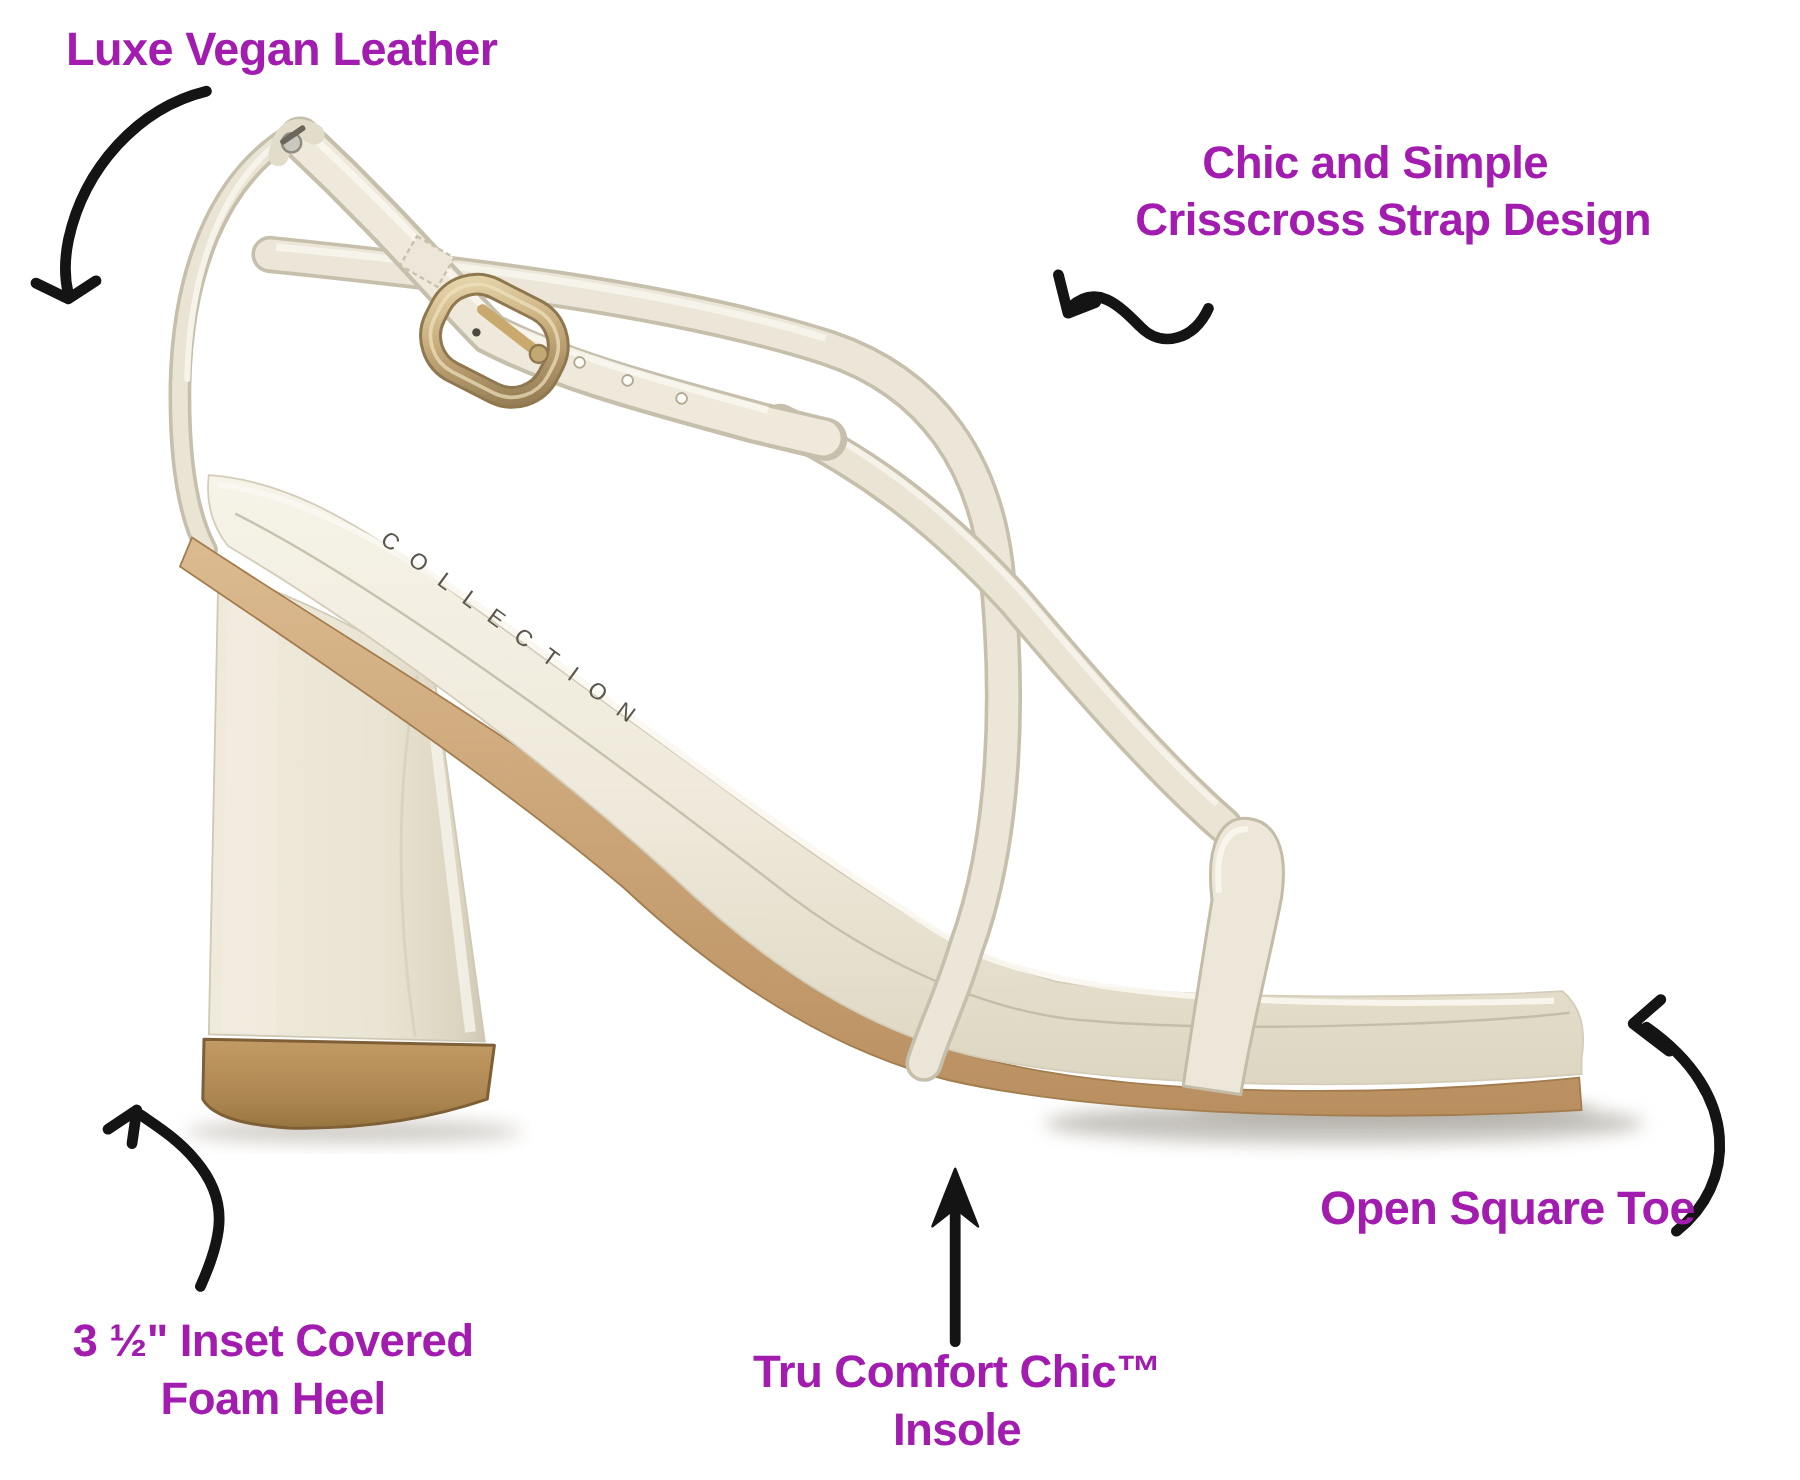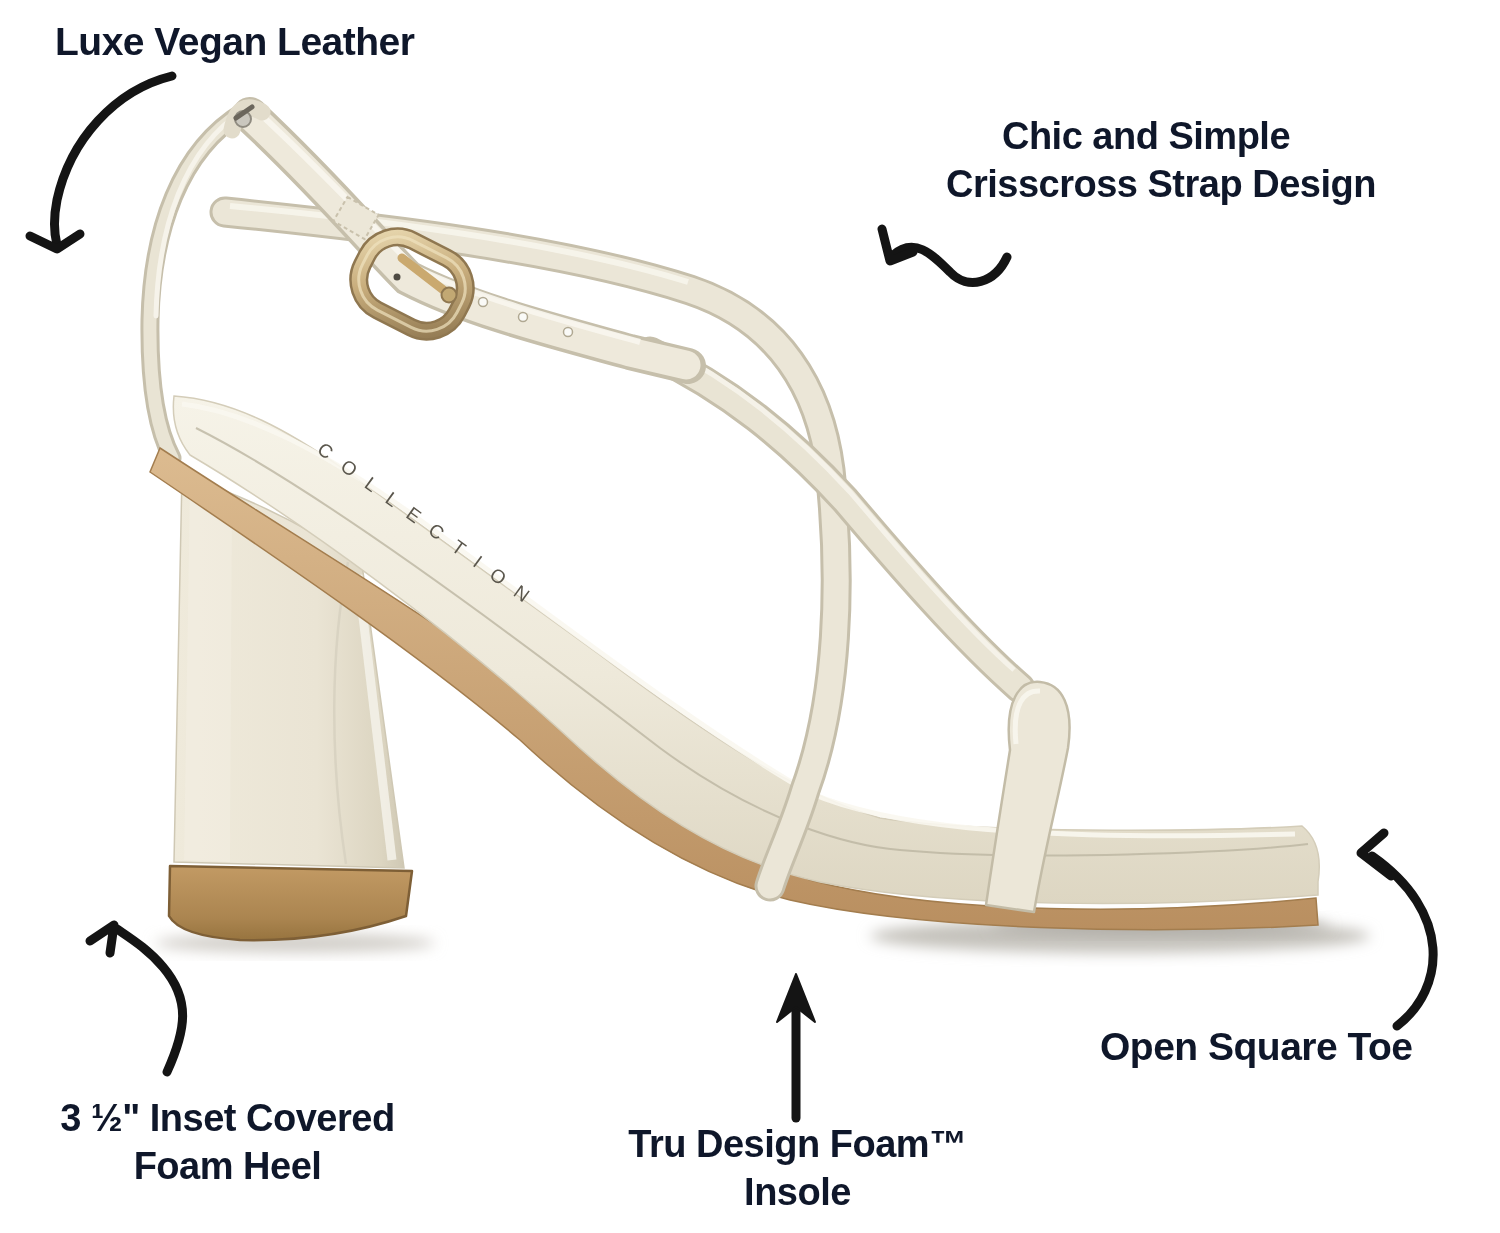--- a/index.html
+++ b/index.html
@@ -2,30 +2,30 @@
 <html><head>
 <meta charset="utf-8">
 <style>
   html,body{margin:0;padding:0;background:#ffffff;}
   .canvas{
     position:relative;width:1500px;height:1233px;background:#ffffff;overflow:hidden;
     font-family:"Liberation Sans", sans-serif;
   }
   .shoe-svg{position:absolute;left:0;top:0;width:1500px;height:1233px;}
   .callout{
-    position:absolute;color:#0f172a;font-weight:700;line-height:48px;
+    position:absolute;color:#a21caf;font-weight:700;line-height:48px;
     font-size:38px;letter-spacing:-0.5px;white-space:nowrap;
   }
   .callout.center{text-align:center;white-space:normal;}
   .callout .ln{display:block;white-space:nowrap;}
   #co-luxe{left:55px;top:18px;font-size:39px;}
   #co-chic{left:930px;top:112px;width:400px;margin-left:16px;}
   #co-heel{left:30px;top:1094px;width:395px;}
   #co-insole{left:590px;top:1120px;width:415px;}
-  #co-toe{left:1100px;top:1023px;font-size:39px;}
+  #co-toe{left:1100px;top:984px;font-size:39px;}
 </style>
 </head>
 <body>
 
 <div class="canvas">
 
   <svg class="shoe-svg" viewBox="0 0 1500 1233">
     <defs>
       <linearGradient id="gPad" x1="0" y1="0" x2="0" y2="1">
         <stop offset="0" stop-color="#f6f3e8"></stop>
@@ -166,21 +166,21 @@
     <span class="ln">Chic and Simple</span>
     <span class="ln">Crisscross Strap Design</span>
   </div>
 
   <div class="callout center" id="co-heel">
     <span class="ln">3 ½" Inset Covered</span>
     <span class="ln">Foam Heel</span>
   </div>
 
   <div class="callout center" id="co-insole">
-    <span class="ln">Tru Design Foam™</span>
+    <span class="ln">Tru Comfort Chic™</span>
     <span class="ln">Insole</span>
   </div>
 
   <div class="callout" id="co-toe">
     <span class="ln">Open Square Toe</span>
   </div>
 
 </div>
 
 </body></html>

